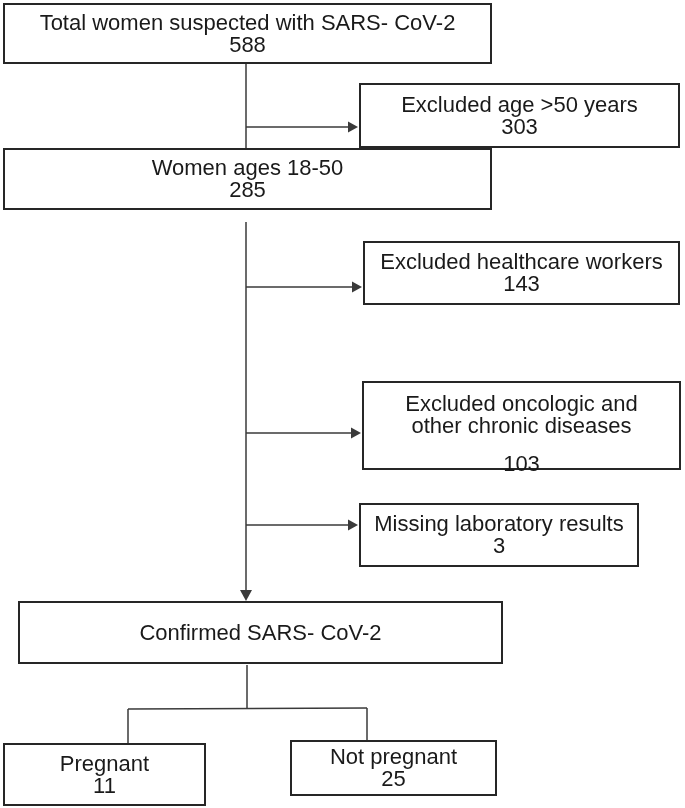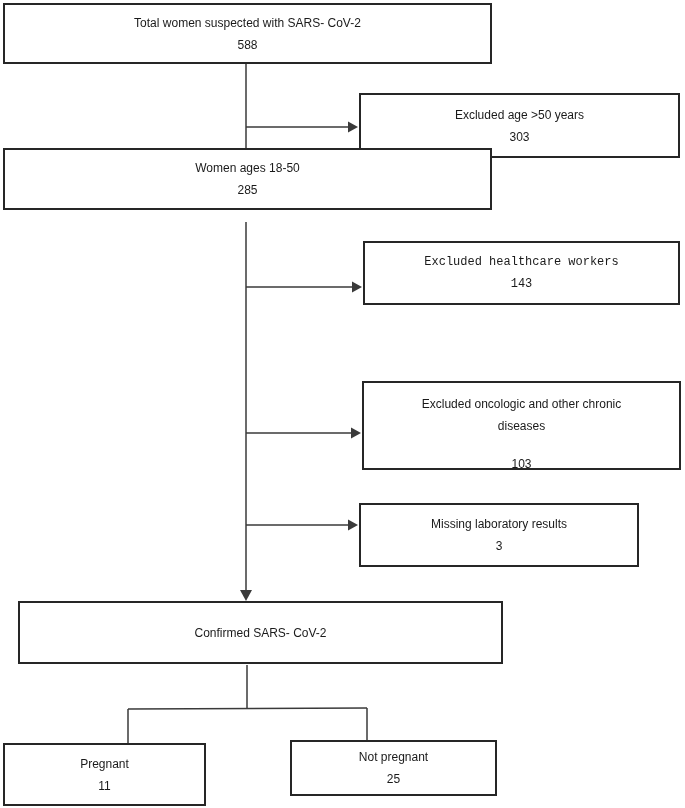--- a/index.html
+++ b/index.html
@@ -29,21 +29,21 @@
   .node {
     position: absolute;
     box-sizing: border-box;
     border: 2px solid var(--box-border, #262626);
     background: var(--background, #ffffff);
     display: flex;
     flex-direction: column;
     align-items: center;
     justify-content: center;
     text-align: center;
-    font-size: 12px;
+    font-size: 22px;
     line-height: 22px;
   }
   .node .label, .node .count { width: 100%; }
   .node .label.wrap-narrow { max-width: 240px; margin: 16px auto; }
 </style>
 </head>
 <body>
 
 <div class="canvas">
 
@@ -71,31 +71,31 @@
     <line class="cline" x1="128" y1="709" x2="367" y2="708"></line>
     <line class="cline" x1="128" y1="709" x2="128" y2="744"></line>
     <line class="cline" x1="367" y1="708" x2="367" y2="741"></line>
   </svg>
 
   <div class="node" style="left:3px; top:3px; width:489px; height:61px;">
     <div class="label">Total women suspected with SARS- CoV-2</div>
     <div class="count">588</div>
   </div>
 
-  <div class="node" style="left:359px; top:93px; width:321px; height:65px;align-items:center;">
+  <div class="node" style="left:359px; top:83px; width:321px; height:65px;align-items:center;">
     <div class="label">Excluded age &gt;50 years</div>
     <div class="count">303</div>
   </div>
 
   <div class="node" style="left:3px; top:148px; width:489px; height:62px;justify-content:center;">
     <div class="label">Women ages 18-50</div>
     <div class="count">285</div>
   </div>
 
-  <div class="node" style="left:363px; top:241px; width:317px; height:64px;font-family:Liberation Mono, monospace;">
+  <div class="node" style="left:363px; top:241px; width:317px; height:64px;">
     <div class="label">Excluded healthcare workers</div>
     <div class="count">143</div>
   </div>
 
   <div class="node" style="left:362px; top:381px; width:319px; height:89px;">
     <div class="label wrap-narrow">Excluded oncologic and other chronic diseases</div>
     <div class="count">103</div>
   </div>
 
   <div class="node" style="left:359px; top:503px; width:280px; height:64px;">

